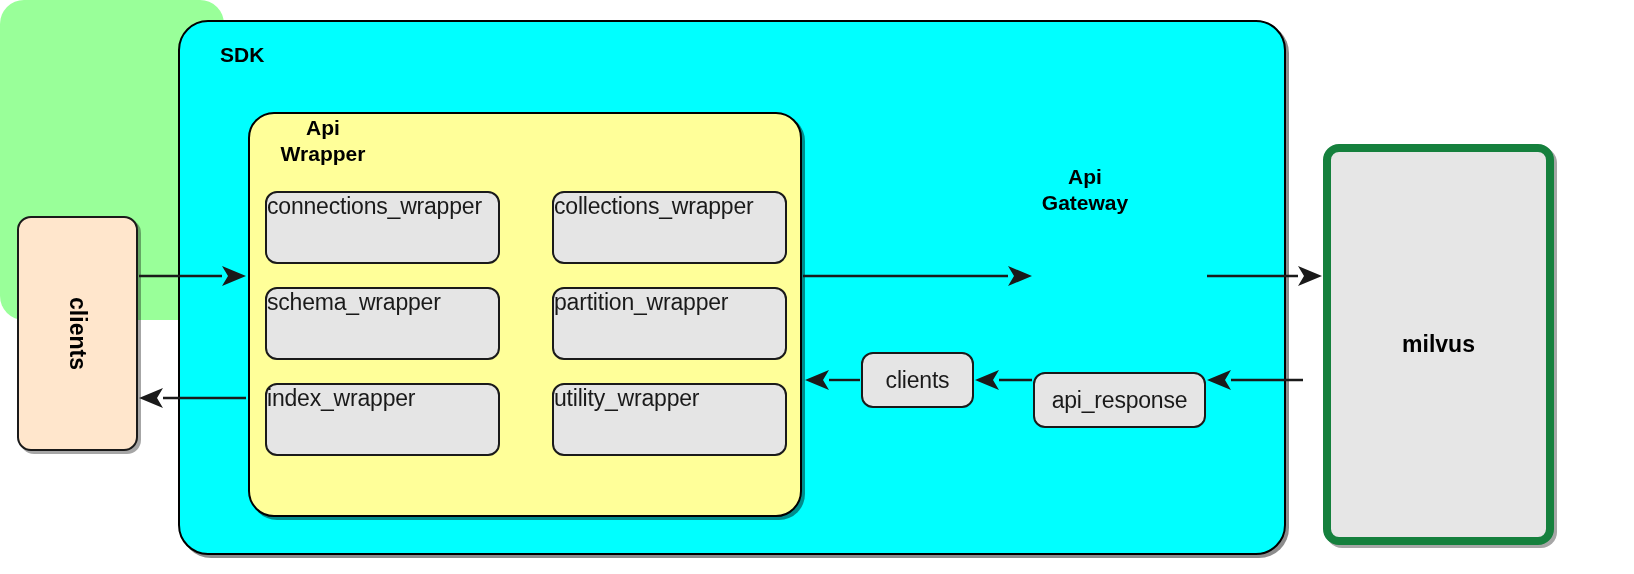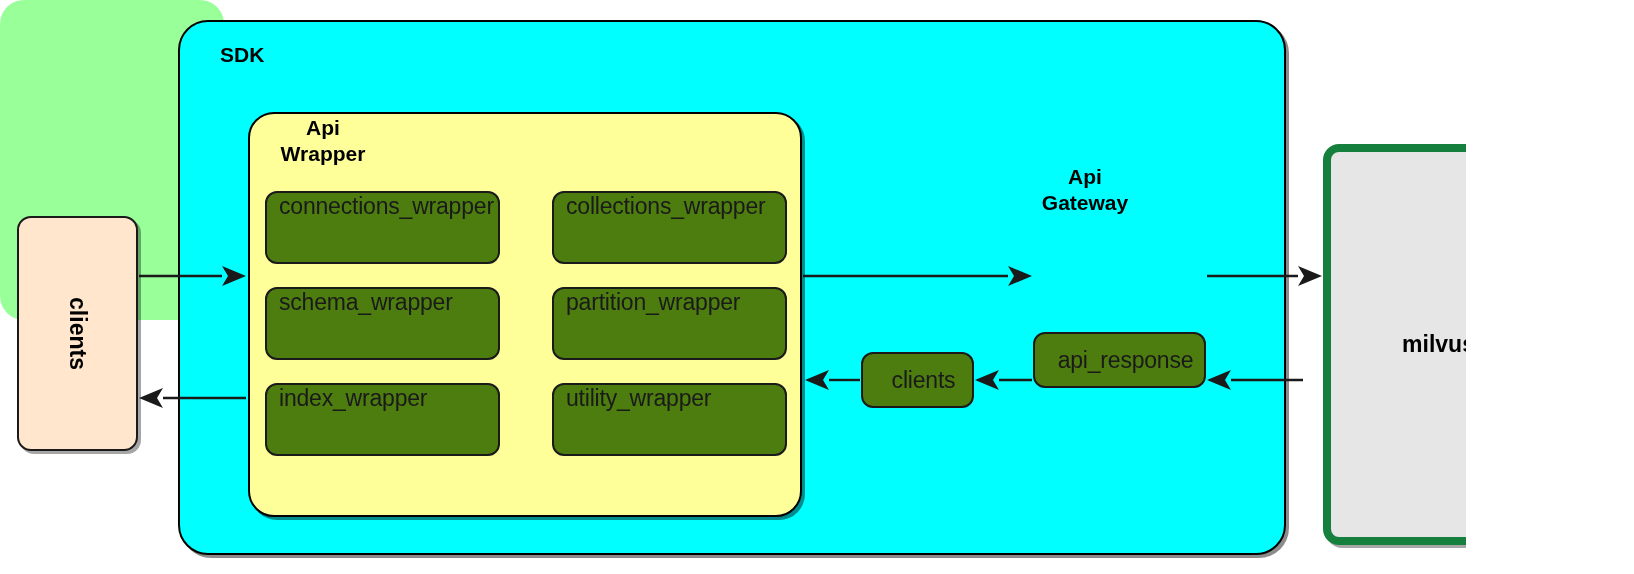--- a/index.html
+++ b/index.html
@@ -2,46 +2,45 @@
 <html><head>
 <meta charset="utf-8">
 <style>
   html, body {
     margin: 0;
     padding: 0;
     background: #ffffff;
   }
   #canvas {
     position: relative;
-    width: 1466px;
+    width: 1634px;
     height: 574px;
     background: #ffffff;
     font-family: "Liberation Sans", sans-serif;
     overflow: hidden;
   }
 
   
   .box {
     position: absolute;
     box-sizing: border-box;
     border: 2px solid #1a1a1a;
     border-radius: 14px;
     display: flex;
     align-items: center;
     justify-content: center;
   }
   .leaf {
-    background: #4d7c0f;
+    background: #e5e5e5;
     border: 2px solid #1a1a1a;
     border-radius: 12px;
     font-size: 23px;
     color: #1a1a1a;
     font-weight: 400;
     letter-spacing: -0.2px;
-    padding-left: 12px;
   }
 
   
   #sdk-container {
     left: 178px;
     top: 20px;
     width: 1108px;
     height: 535px;
     background: #00ffff;
     border-radius: 30px;
@@ -98,21 +97,21 @@
 
   
   .gw-box {
     position: absolute;
     box-sizing: border-box;
     left: 1033px;
     width: 173px;
     height: 56px;
   }
   #api-request-box { top: 248px; }
-  #api-response-box { top: 332px; text-align: center; }
+  #api-response-box { top: 372px; text-align: center; }
 
   
   #checker-box {
     position: absolute;
     box-sizing: border-box;
     left: 861px;
     top: 352px;
     width: 113px;
     height: 56px;
   }

